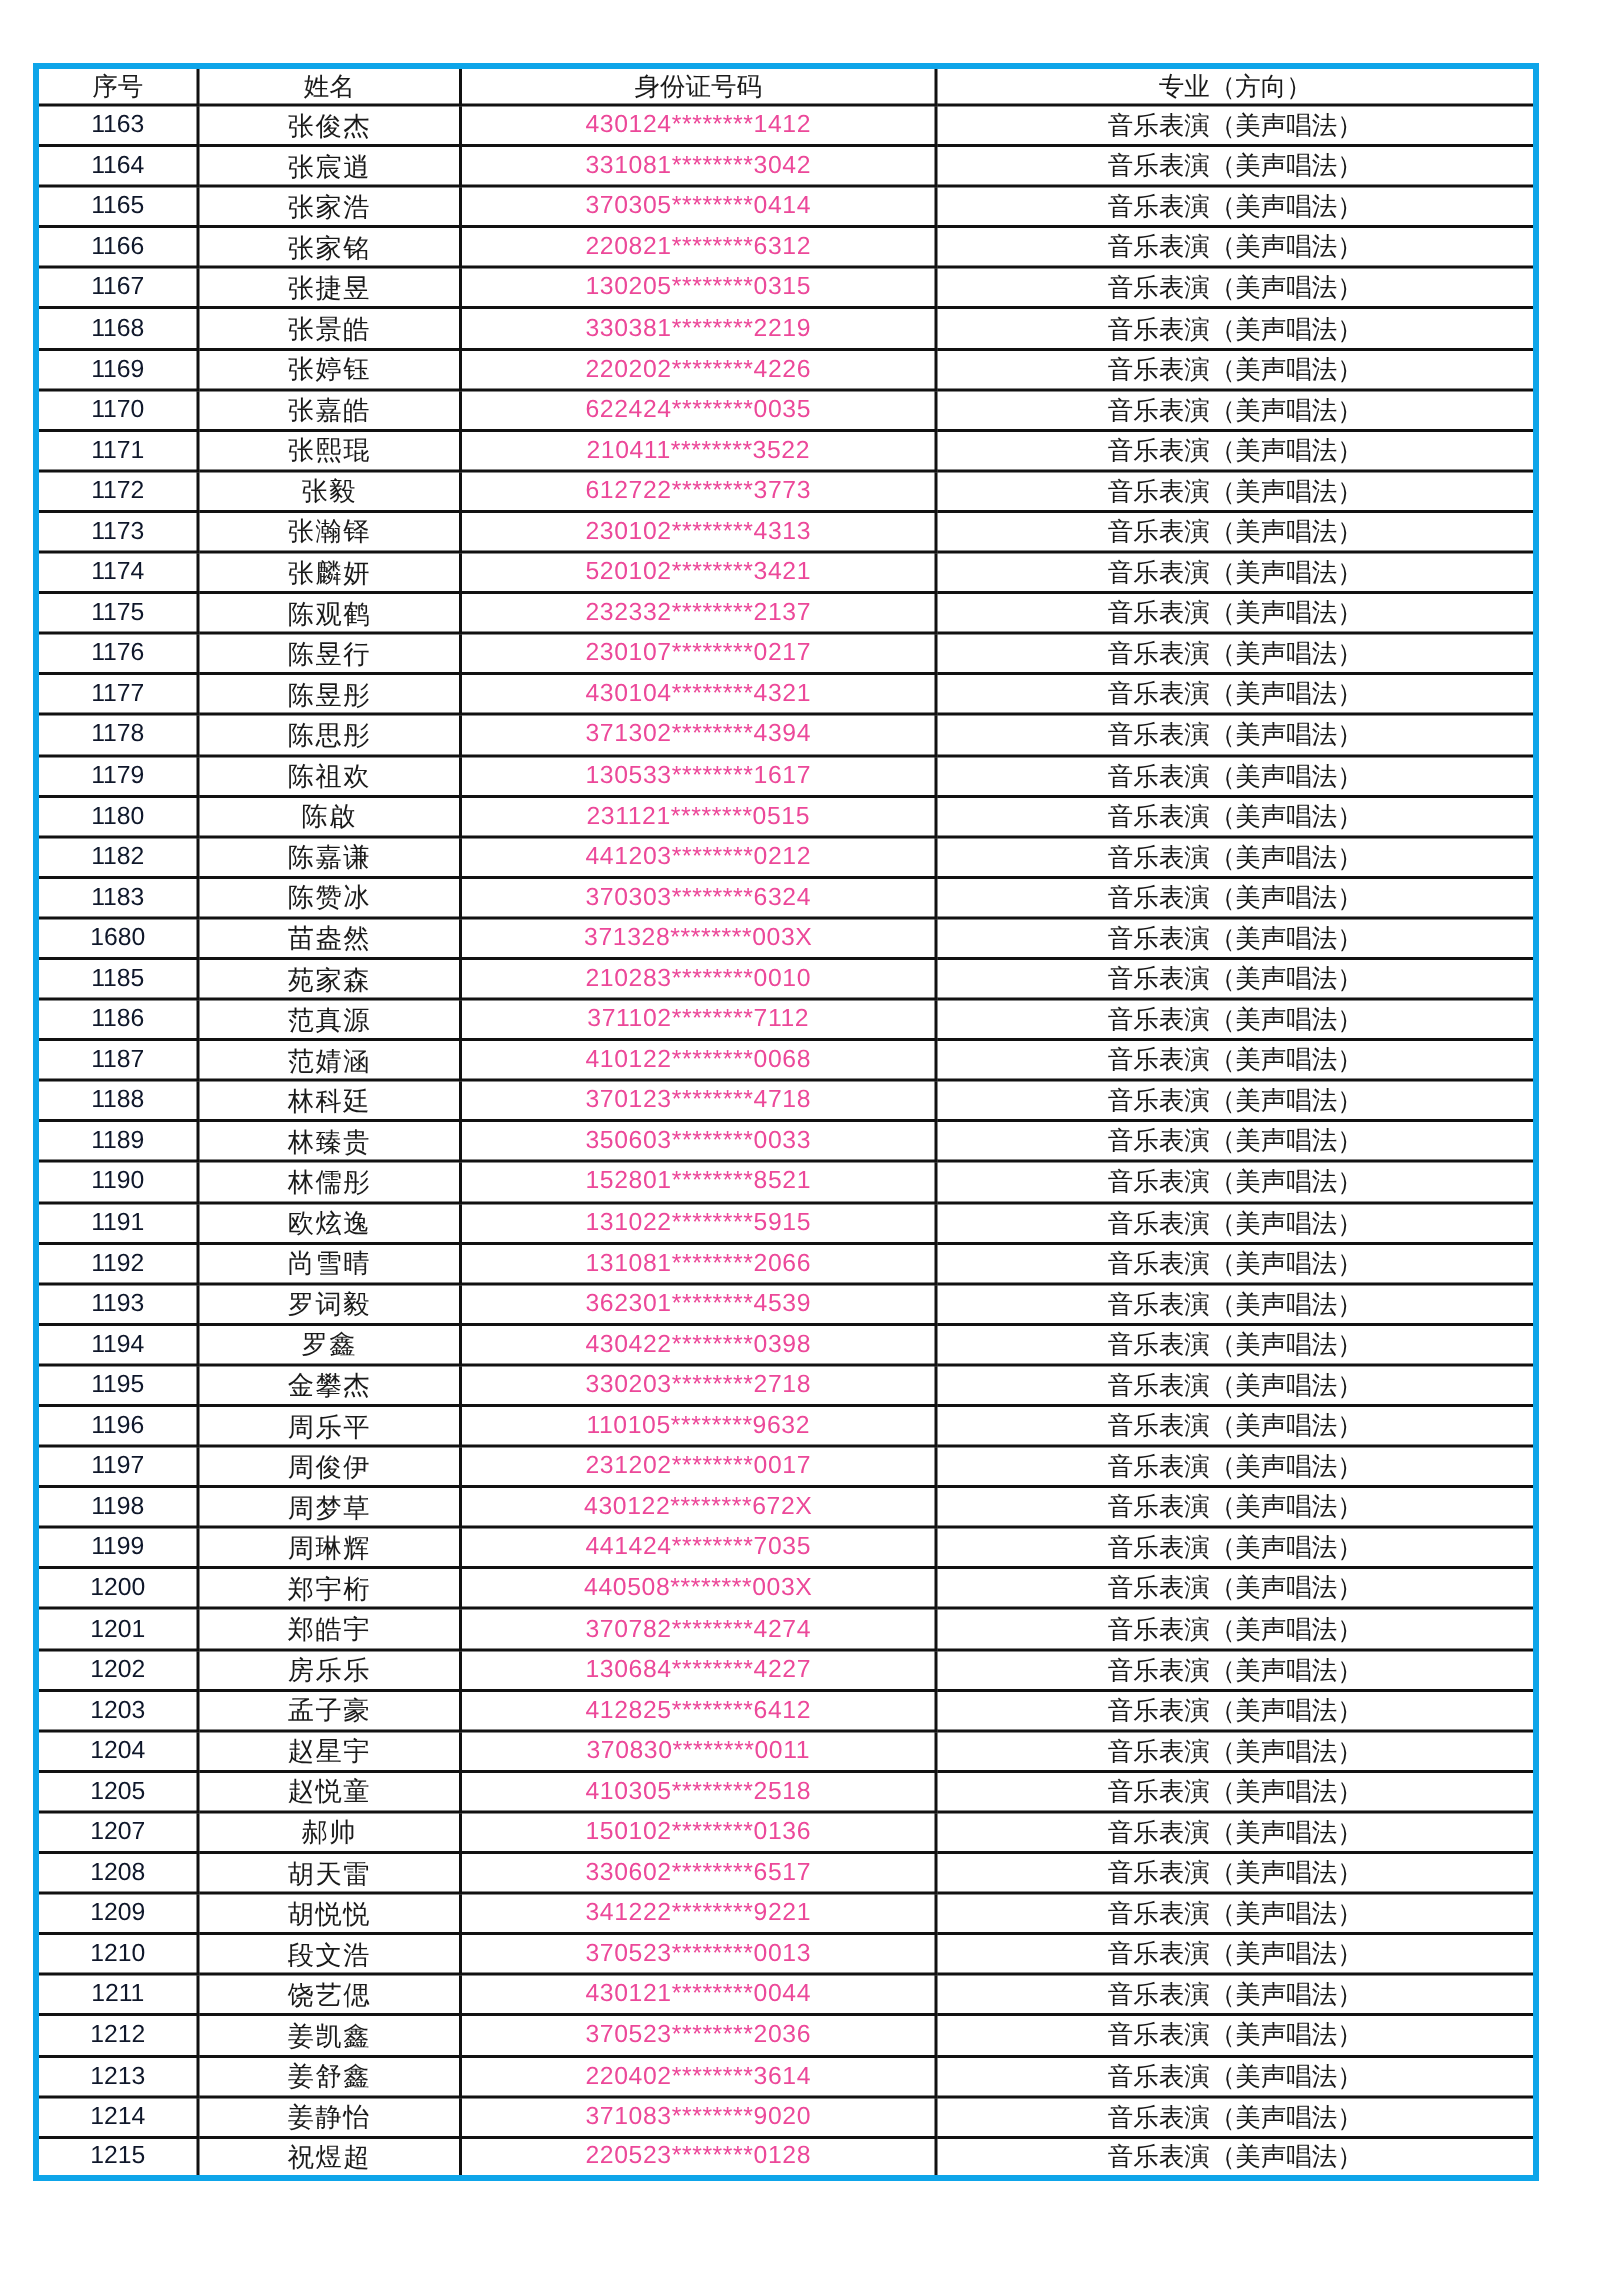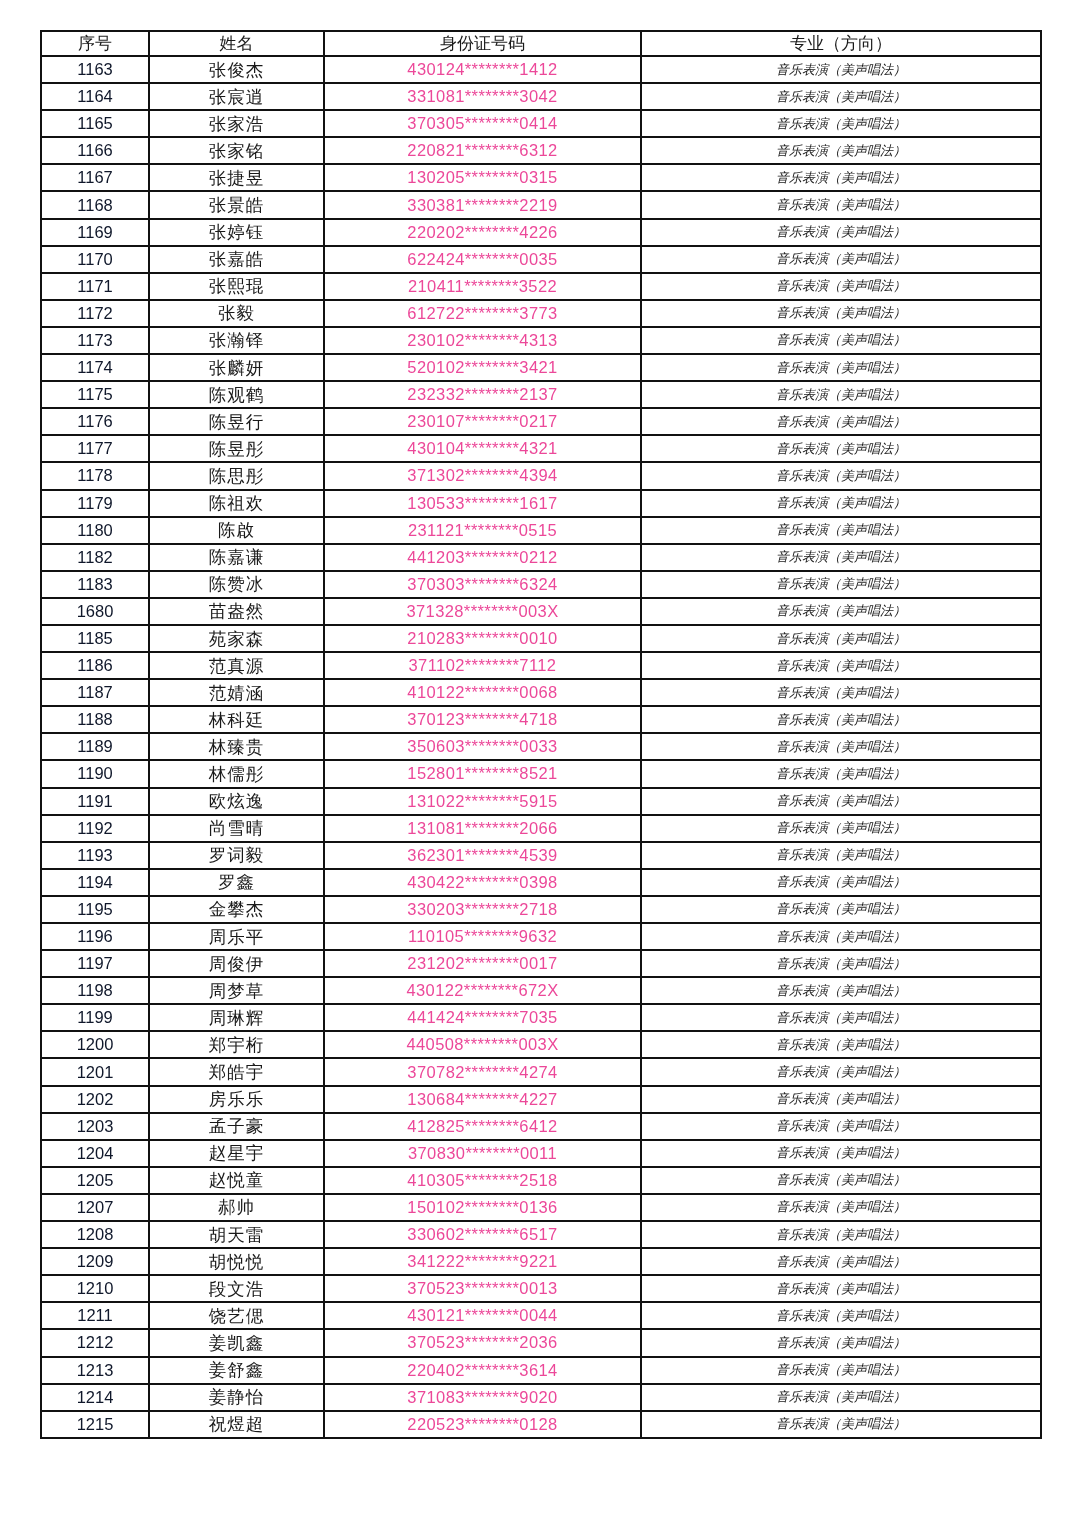--- a/index.html
+++ b/index.html
@@ -13,26 +13,25 @@
   .page {
     position: relative;
     width: 1080px;
     height: 1527px;
     background: #ffffff;
     overflow: hidden;
   }
   table.roster {
     position: absolute;
     left: 22px;
-    top: 30px;
+    top: 42px;
     width: 1000px;
     border-collapse: collapse;
     table-layout: fixed;
-    border: 2px solid #0ea5e9;
-    margin-left: 18px;
+    border: 4px solid #0ea5e9;
   }
   col.c-no    { width: 108px; }
   col.c-name  { width: 175px; }
   col.c-id    { width: 317px; }
   col.c-major { width: 400px; }
   th, td {
     border: 2px solid #111111;
     text-align: center;
     vertical-align: middle;
     white-space: nowrap;
@@ -54,21 +53,21 @@
   td.name-cell {
     font-size: 17.5px;
     letter-spacing: 1px;
   }
   td.id-cell {
     font-family: "Liberation Sans", "DejaVu Sans", sans-serif;
     font-size: 16.5px;
     letter-spacing: 0.4px;
     color: #ec4899;
   }
-  td.major-cell { font-size: 13px; font-style: italic; }
+  td.major-cell { font-size: 17px; }
 </style>
 </head>
 <body>
 
 <div class="page">
   <table class="roster">
     <colgroup>
       <col class="c-no">
       <col class="c-name">
       <col class="c-id">

